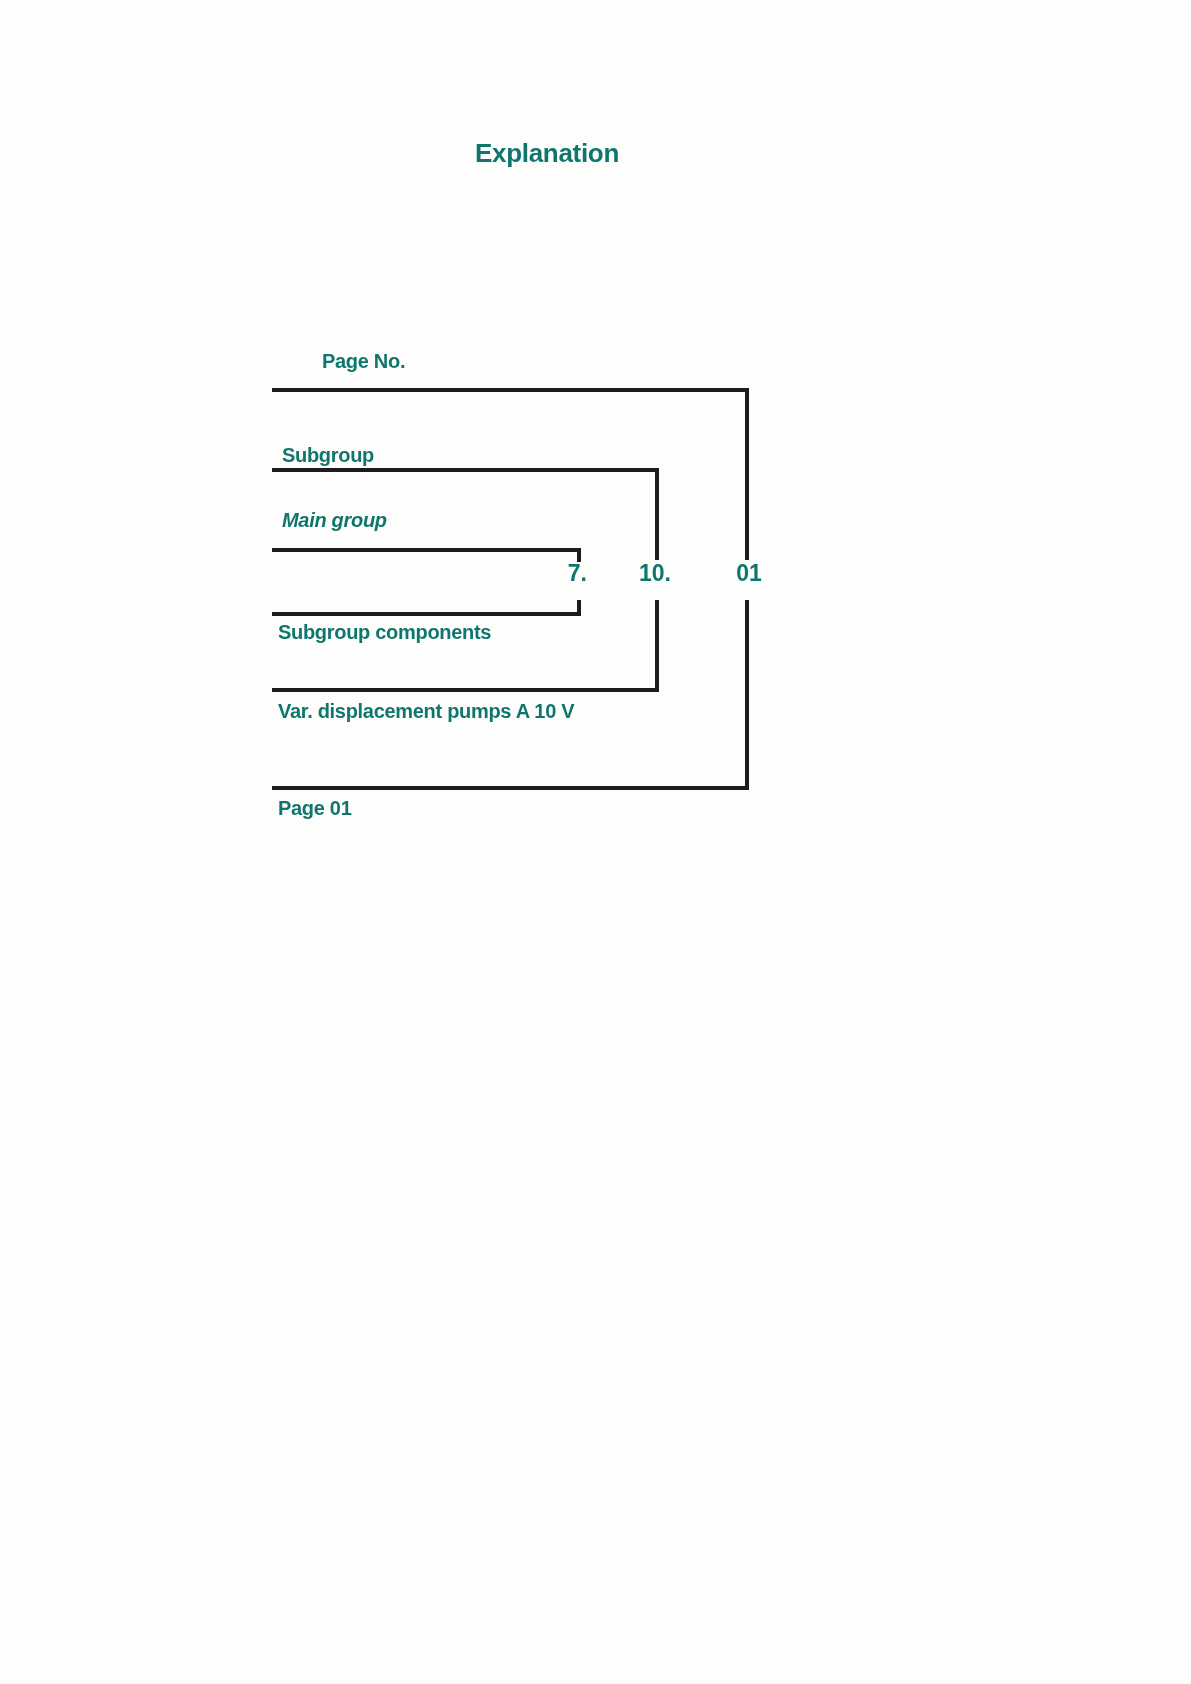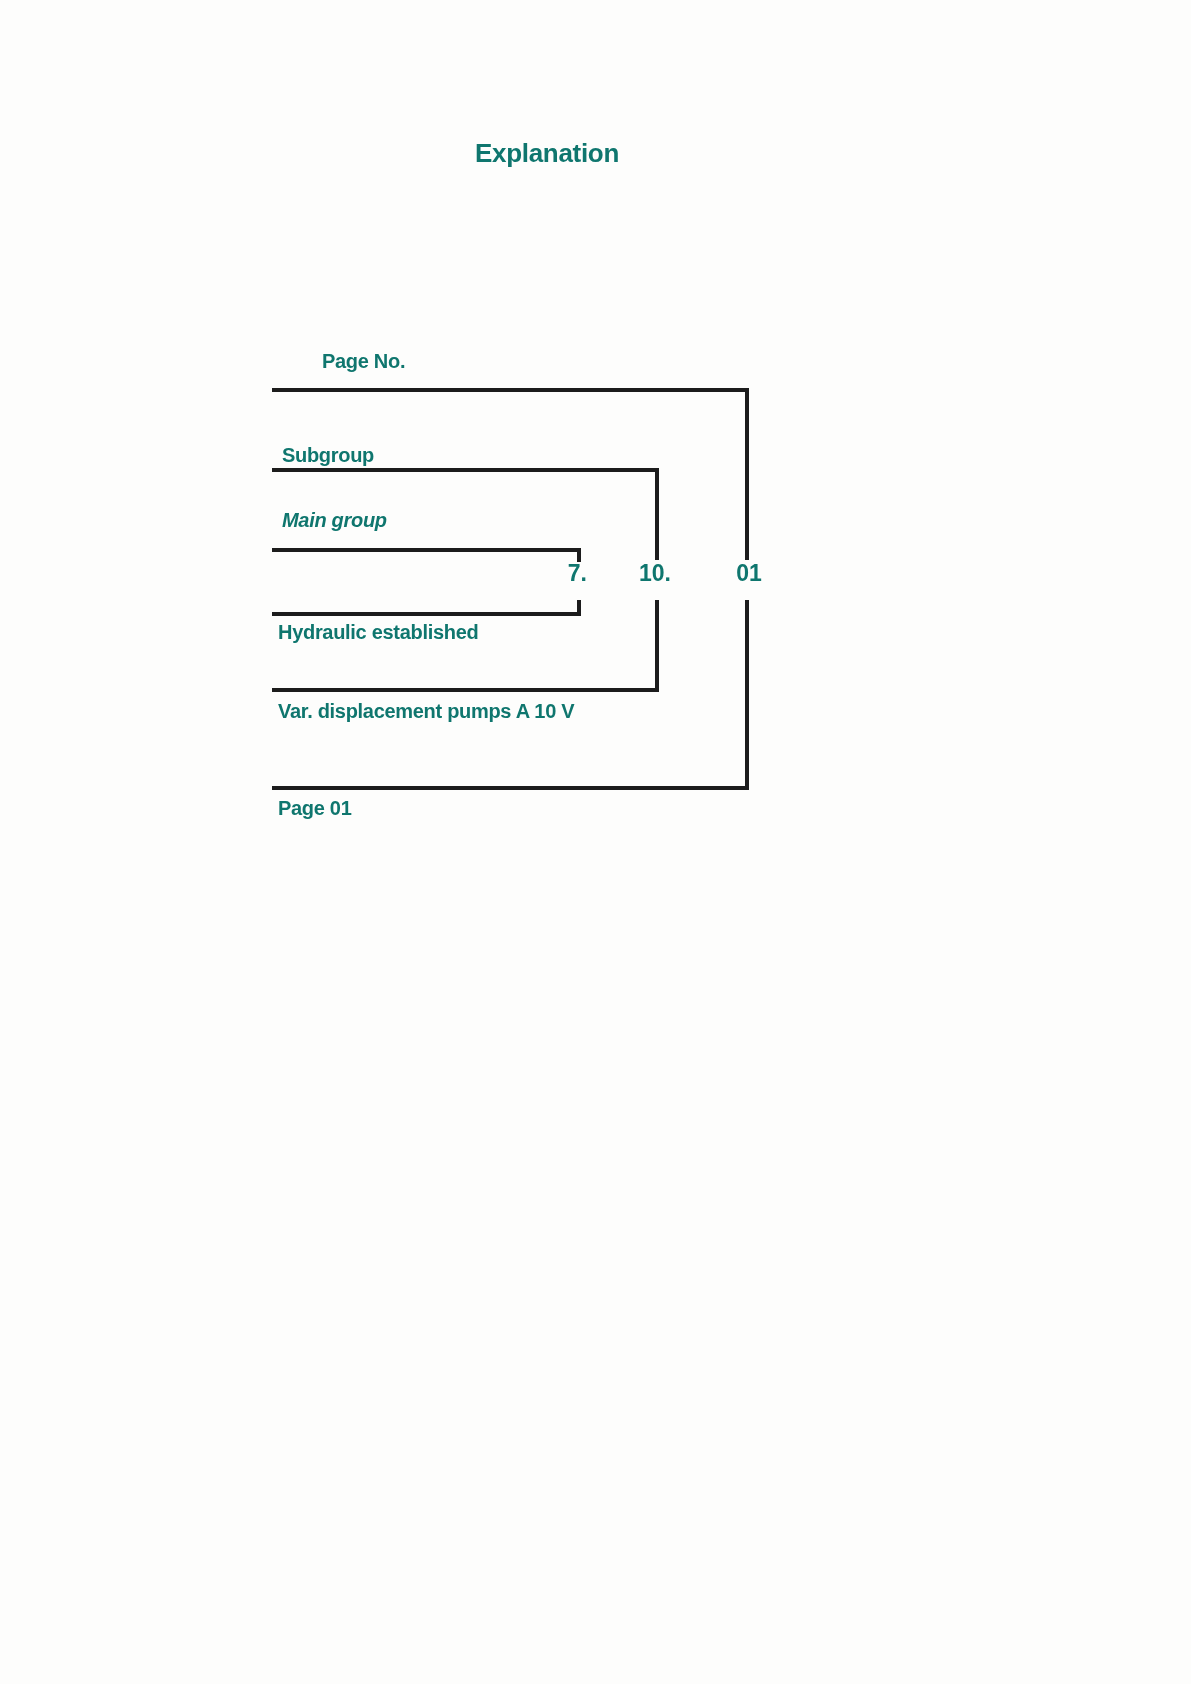--- a/index.html
+++ b/index.html
@@ -68,21 +68,21 @@
 <body>
 
 <div class="page">
 
   <div class="title">Explanation</div>
 
 
   <div class="dlabel" style="left:282px; top:350px;margin-left:40px;">Page No.</div>
   <div class="dlabel" style="left:282px; top:444px;">Subgroup</div>
   <div class="dlabel" style="left:282px; top:509px;font-style:italic;">Main group</div>
-  <div class="dlabel" style="left:278px; top:621px;">Hydraulic established</div>
+  <div class="dlabel" style="left:278px; top:621px;">Subgroup components</div>
   <div class="dlabel" style="left:278px; top:700px;">Var. displacement pumps A 10 V</div>
   <div class="dlabel" style="left:278px; top:797px;">Page 01</div>
 
   <div class="dcode code-main">7.</div>
   <div class="dcode code-sub">10.</div>
   <div class="dcode code-page">01</div>
 
   <div class="dline" style="left:272px; top:388px; width:477px; height:4px;"></div>
   <div class="dline" style="left:272px; top:468px; width:387px; height:4px;"></div>
   <div class="dline" style="left:272px; top:548px; width:309px; height:4px;"></div>

